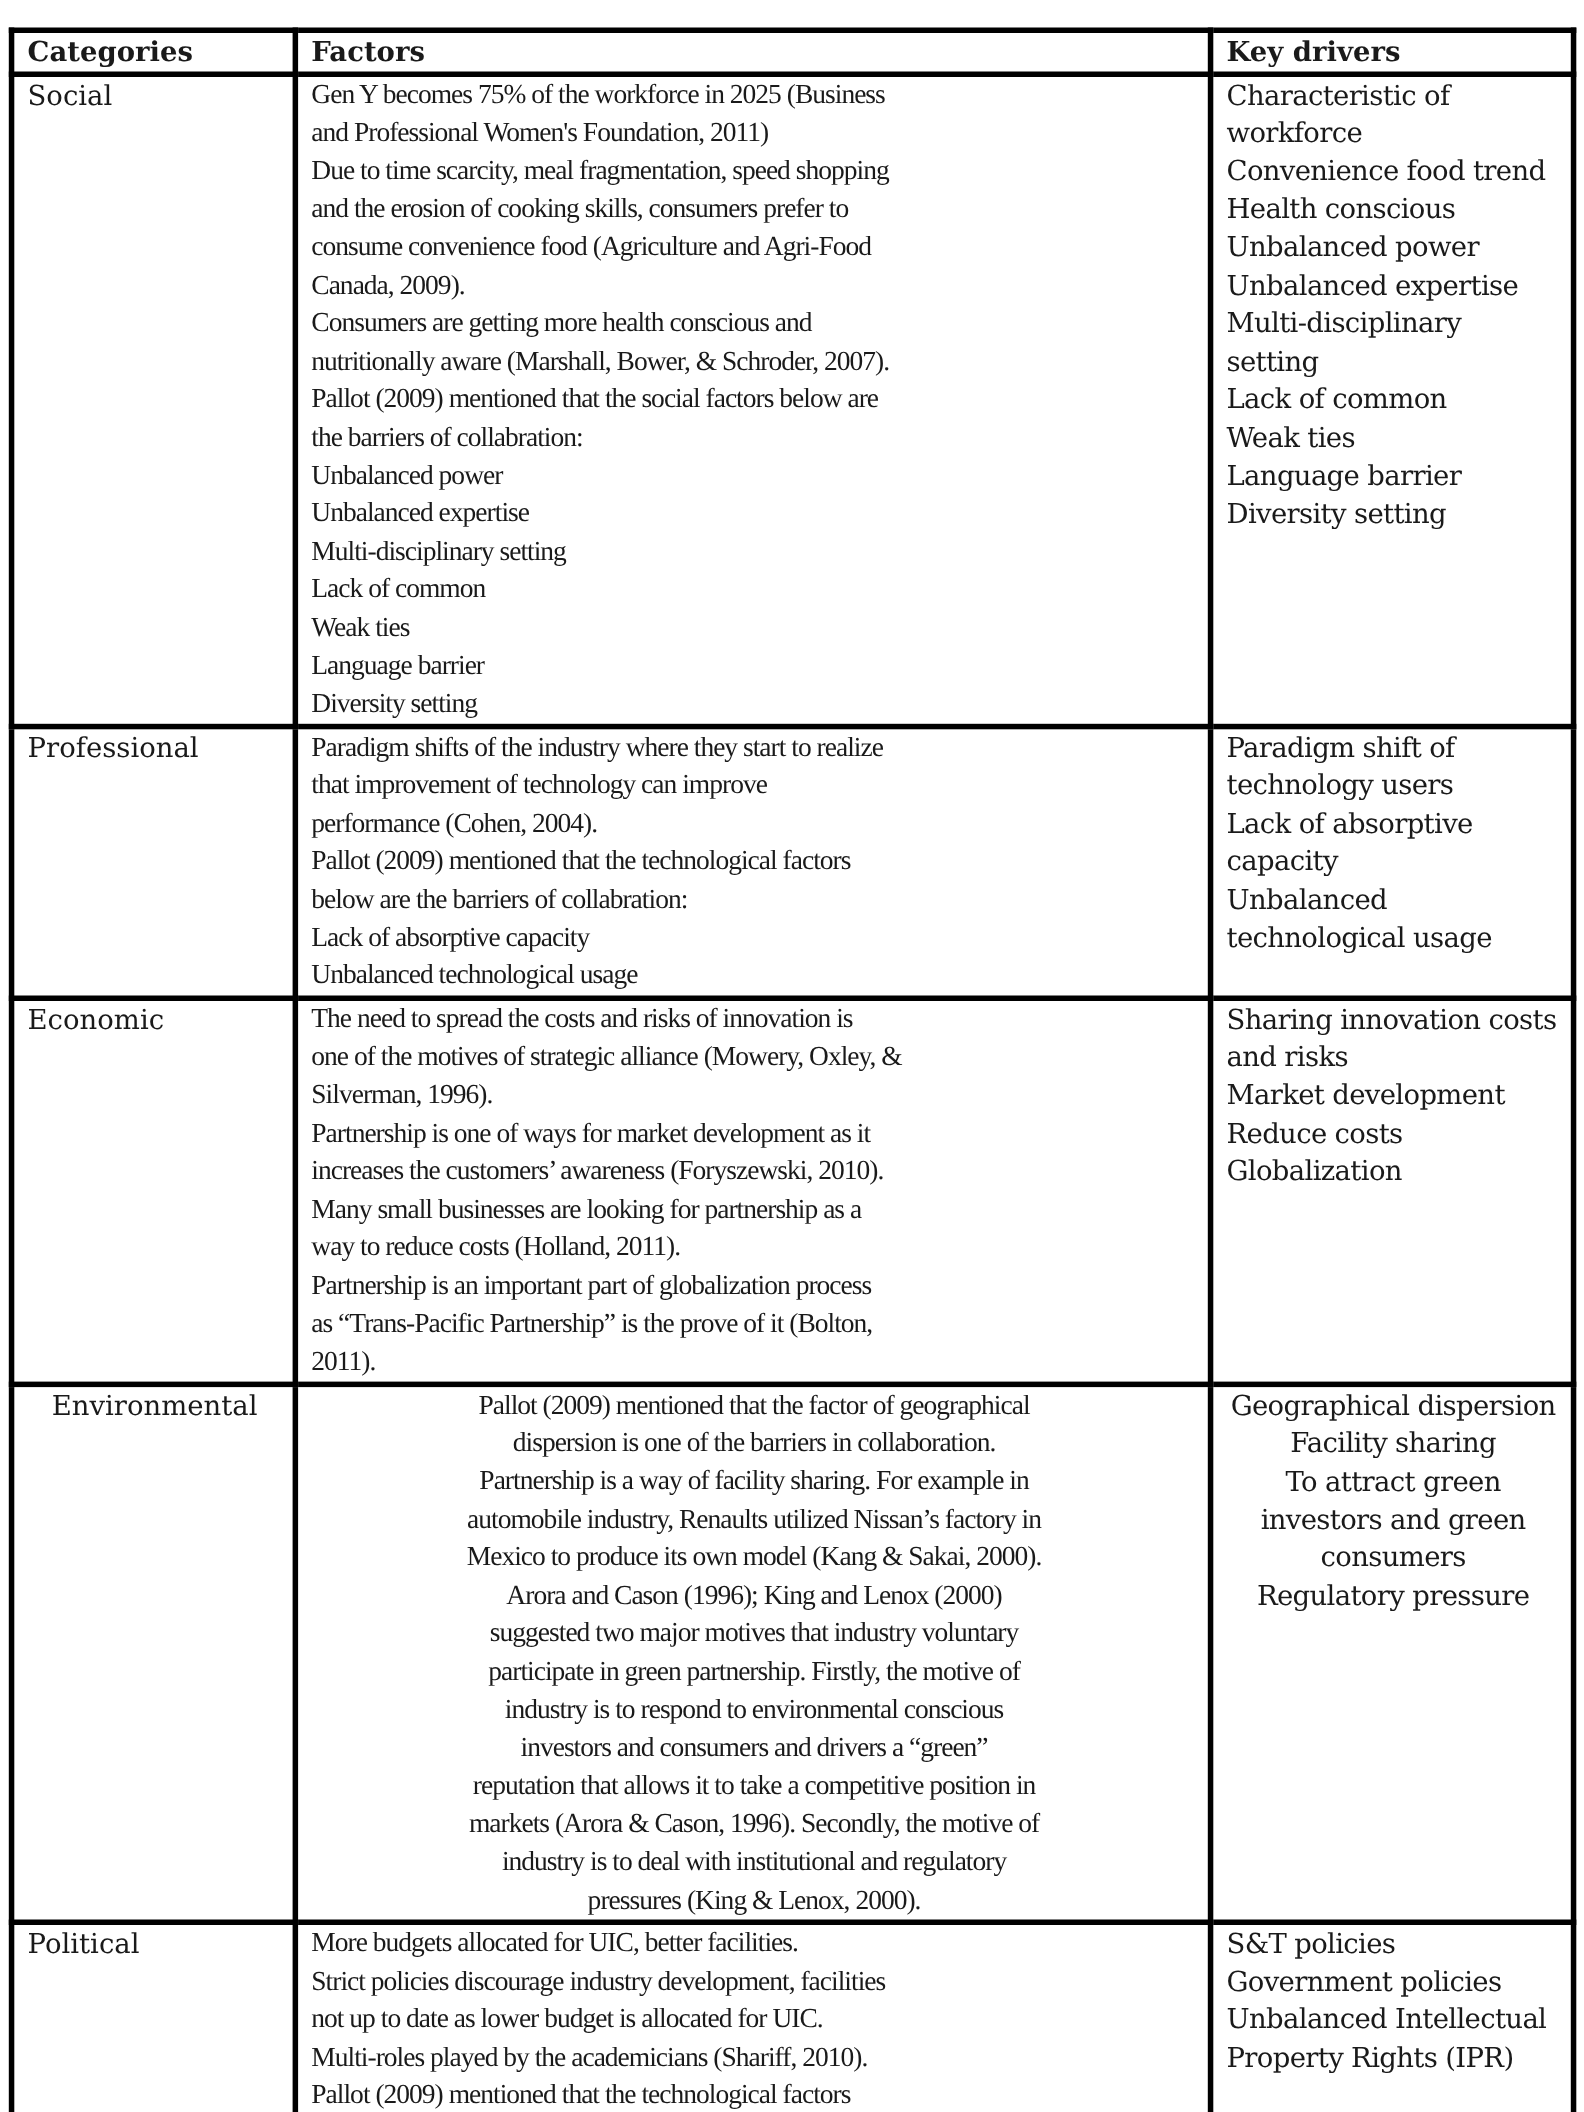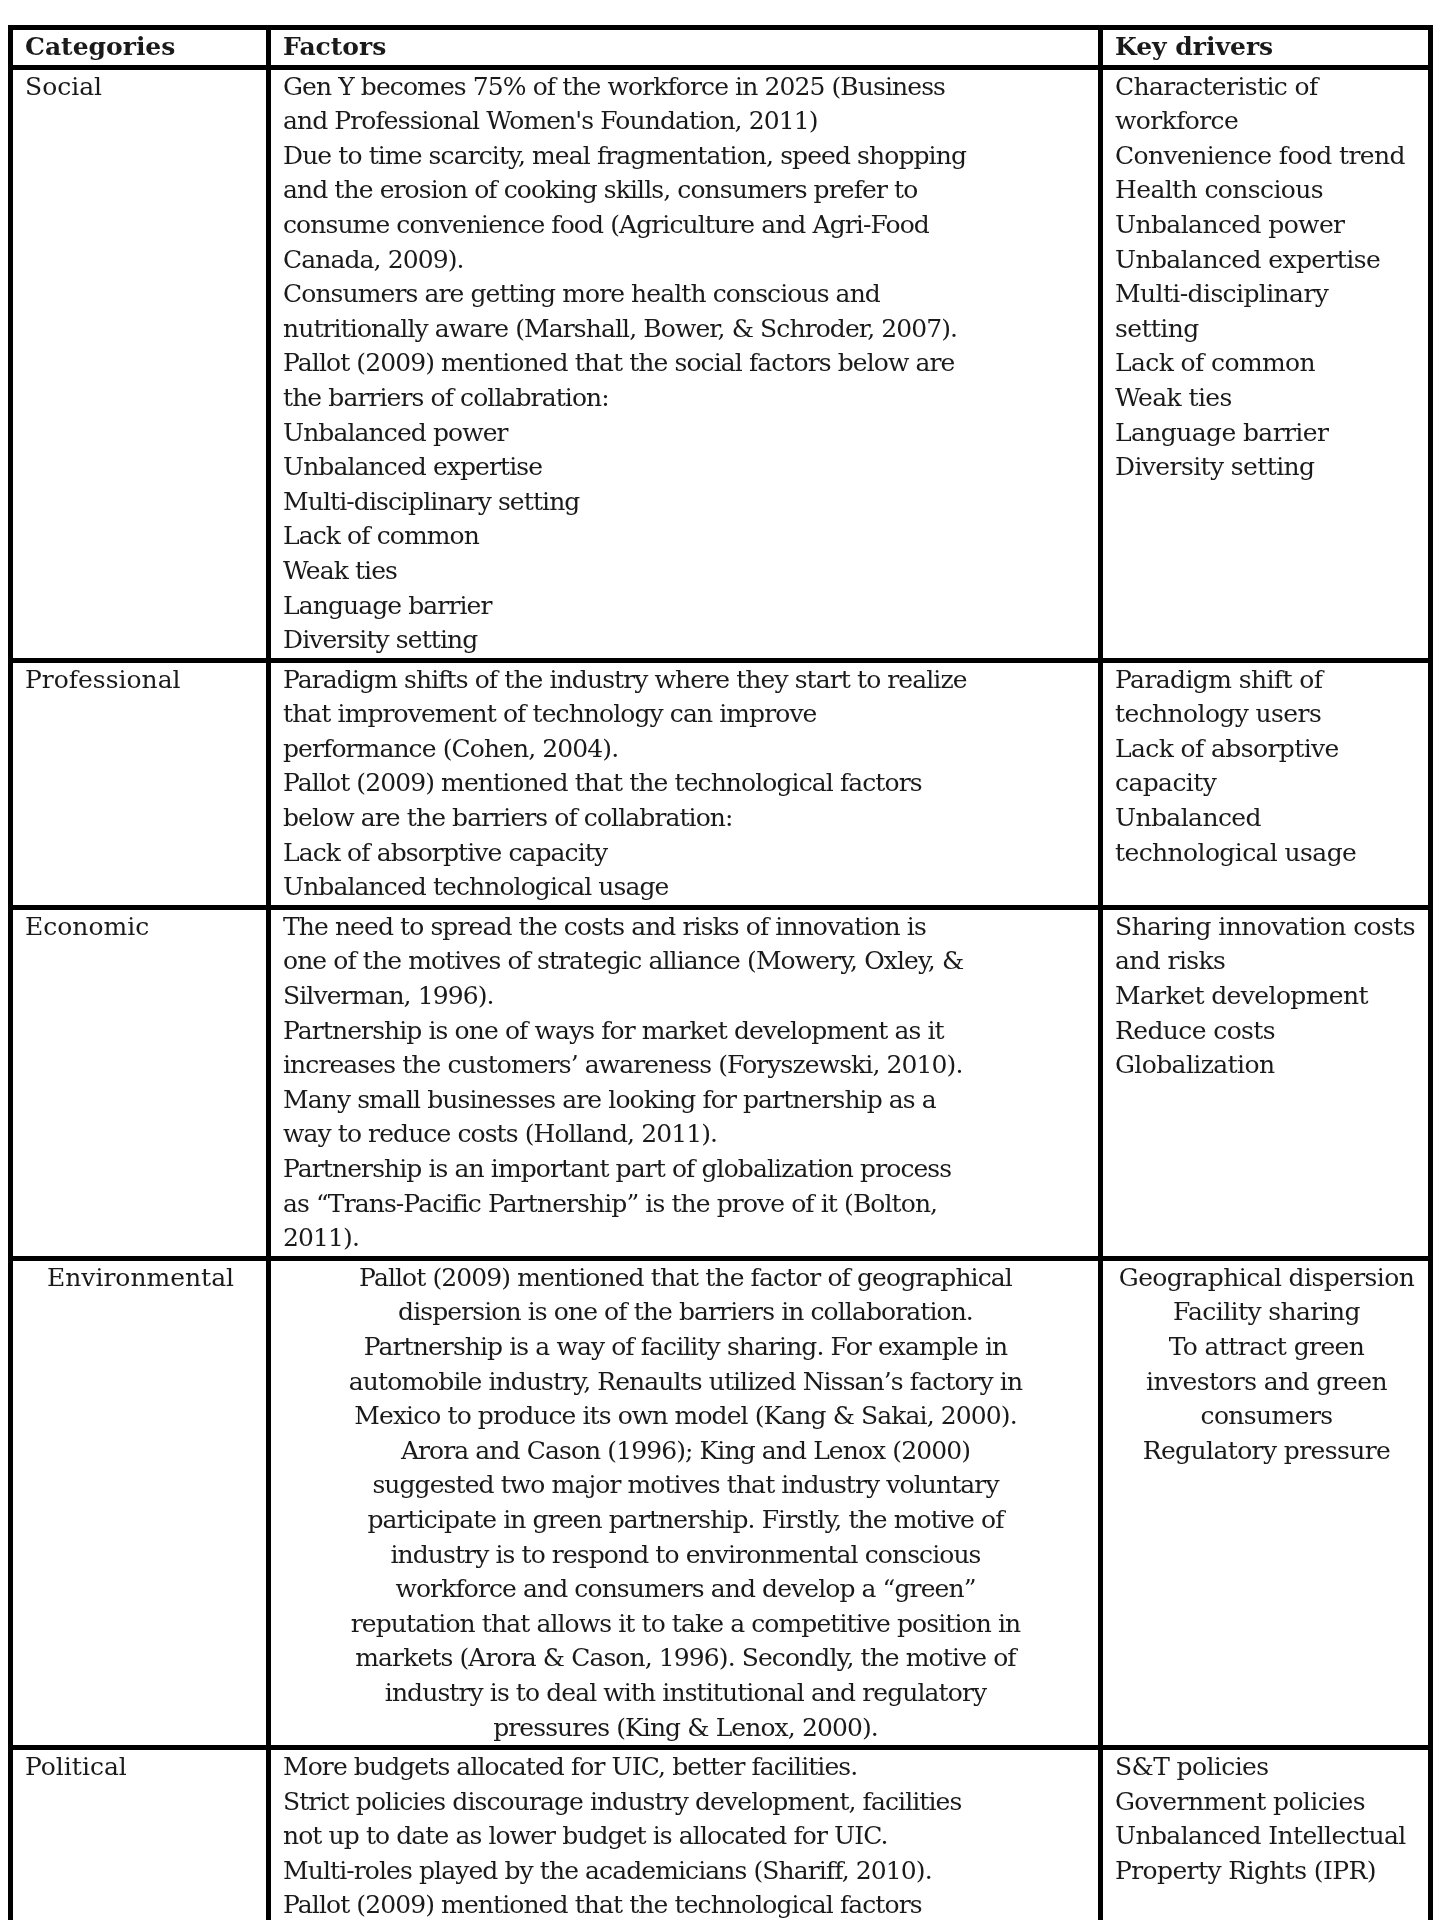--- a/index.html
+++ b/index.html
@@ -15,21 +15,21 @@
     padding: 0 10px 0 12px;
     font-size: 25px; line-height: 34.6px;
     overflow: hidden;
   }
   table.pest th { font-weight: bold; padding-top: 0; }
   col.c1 { width: 258px; }
   col.c2 { width: 832px; }
   col.c3 { width: 330px; }
   td.cat { font-weight: normal; }
   .line { display: block; white-space: nowrap; letter-spacing: -0.4px; }
-  td.fac .line { letter-spacing: -0.9px; }
+  td.fac .line { letter-spacing: -0.9px; font-family: Liberation Serif, serif; }
   td.key .line { letter-spacing: -0.6px; white-space: normal; }
   tr.hdr th { height: 32px; }
   tr.r-social td { height: 576px; }
   tr.r-tech td { height: 236px; }
   tr.r-econ td { height: 338px; }
   tr.r-env td { height: 476px; text-align: center; }
   tr.r-pol td { height: 168px; }
 </style>
 </head>
 <body>
@@ -125,21 +125,21 @@
         <td class="fac">
           <span class="line">Pallot (2009) mentioned that the factor of geographical</span>
           <span class="line">dispersion is one of the barriers in collaboration.</span>
           <span class="line">Partnership is a way of facility sharing. For example in</span>
           <span class="line">automobile industry, Renaults utilized Nissan’s factory in</span>
           <span class="line">Mexico to produce its own model (Kang &amp; Sakai, 2000).</span>
           <span class="line">Arora and Cason (1996); King and Lenox (2000)</span>
           <span class="line">suggested two major motives that industry voluntary</span>
           <span class="line">participate in green partnership. Firstly, the motive of</span>
           <span class="line">industry is to respond to environmental conscious</span>
-          <span class="line">workforce and consumers and develop a “green”</span>
+          <span class="line">investors and consumers and drivers a “green”</span>
           <span class="line">reputation that allows it to take a competitive position in</span>
           <span class="line">markets (Arora &amp; Cason, 1996). Secondly, the motive of</span>
           <span class="line">industry is to deal with institutional and regulatory</span>
           <span class="line">pressures (King &amp; Lenox, 2000).</span>
         </td>
         <td class="key">
           <span class="line">Geographical dispersion</span>
           <span class="line">Facility sharing</span>
           <span class="line">To attract green investors and green consumers</span>
           <span class="line">Regulatory pressure</span>

